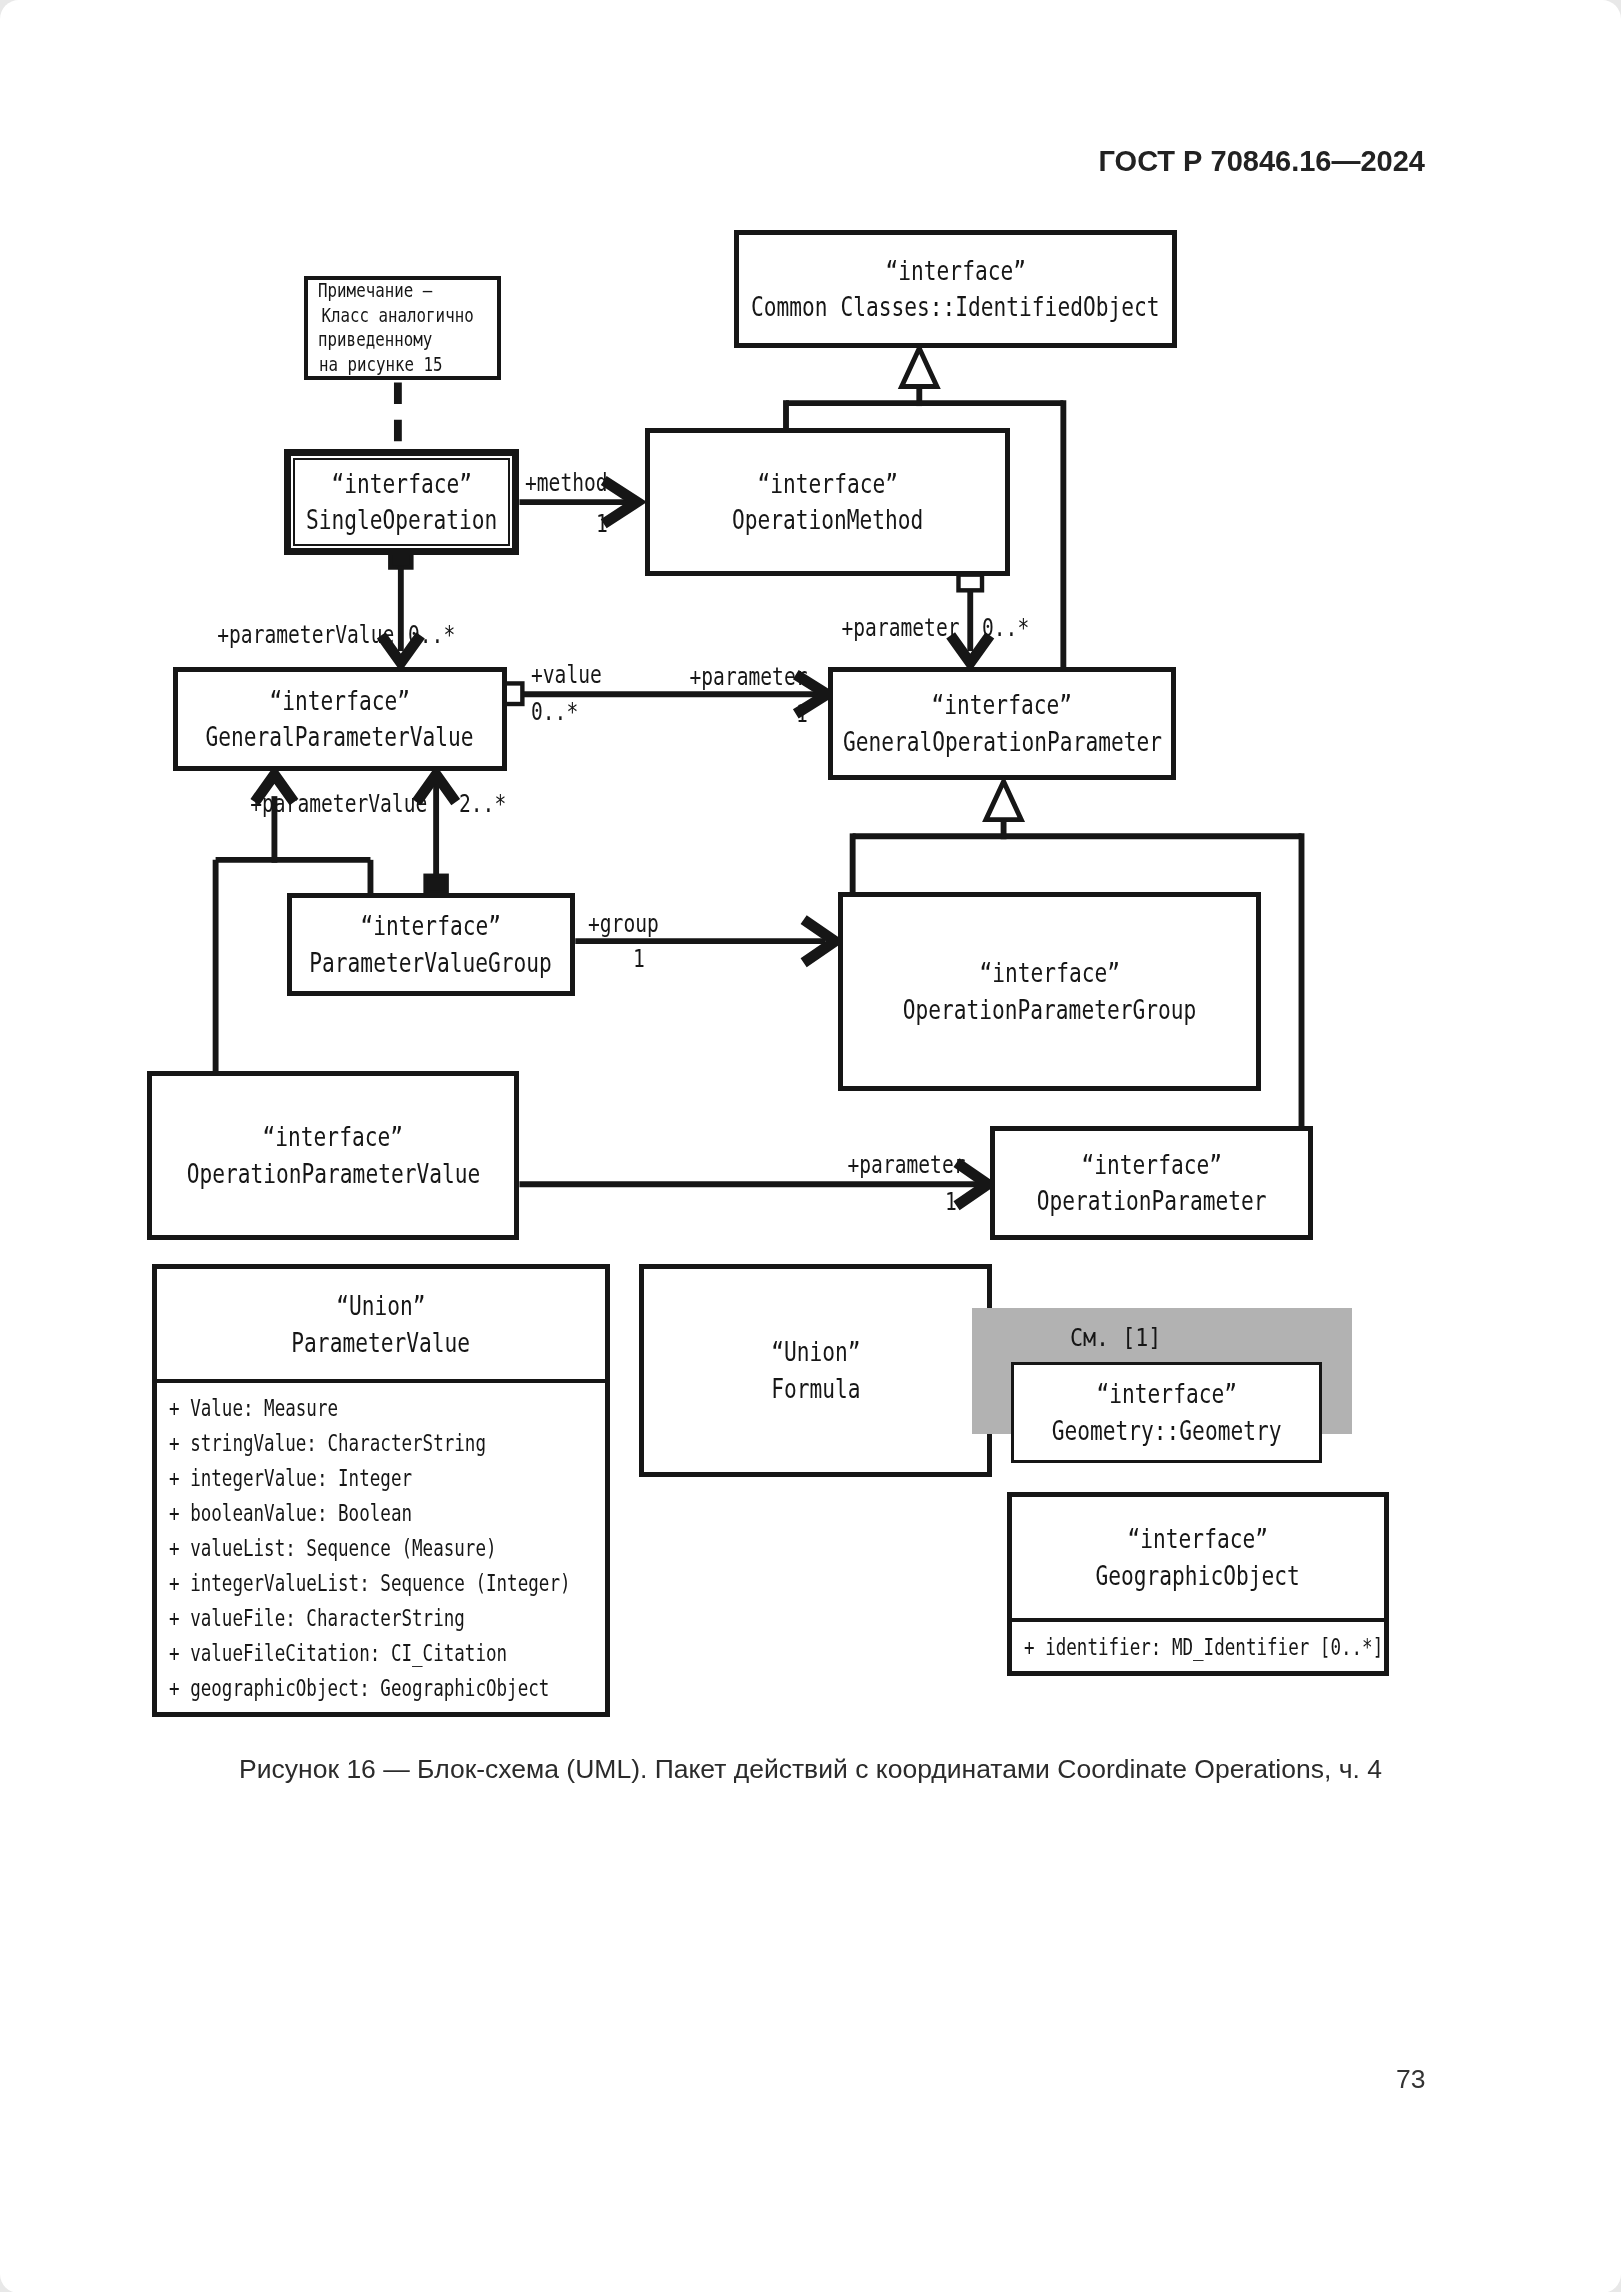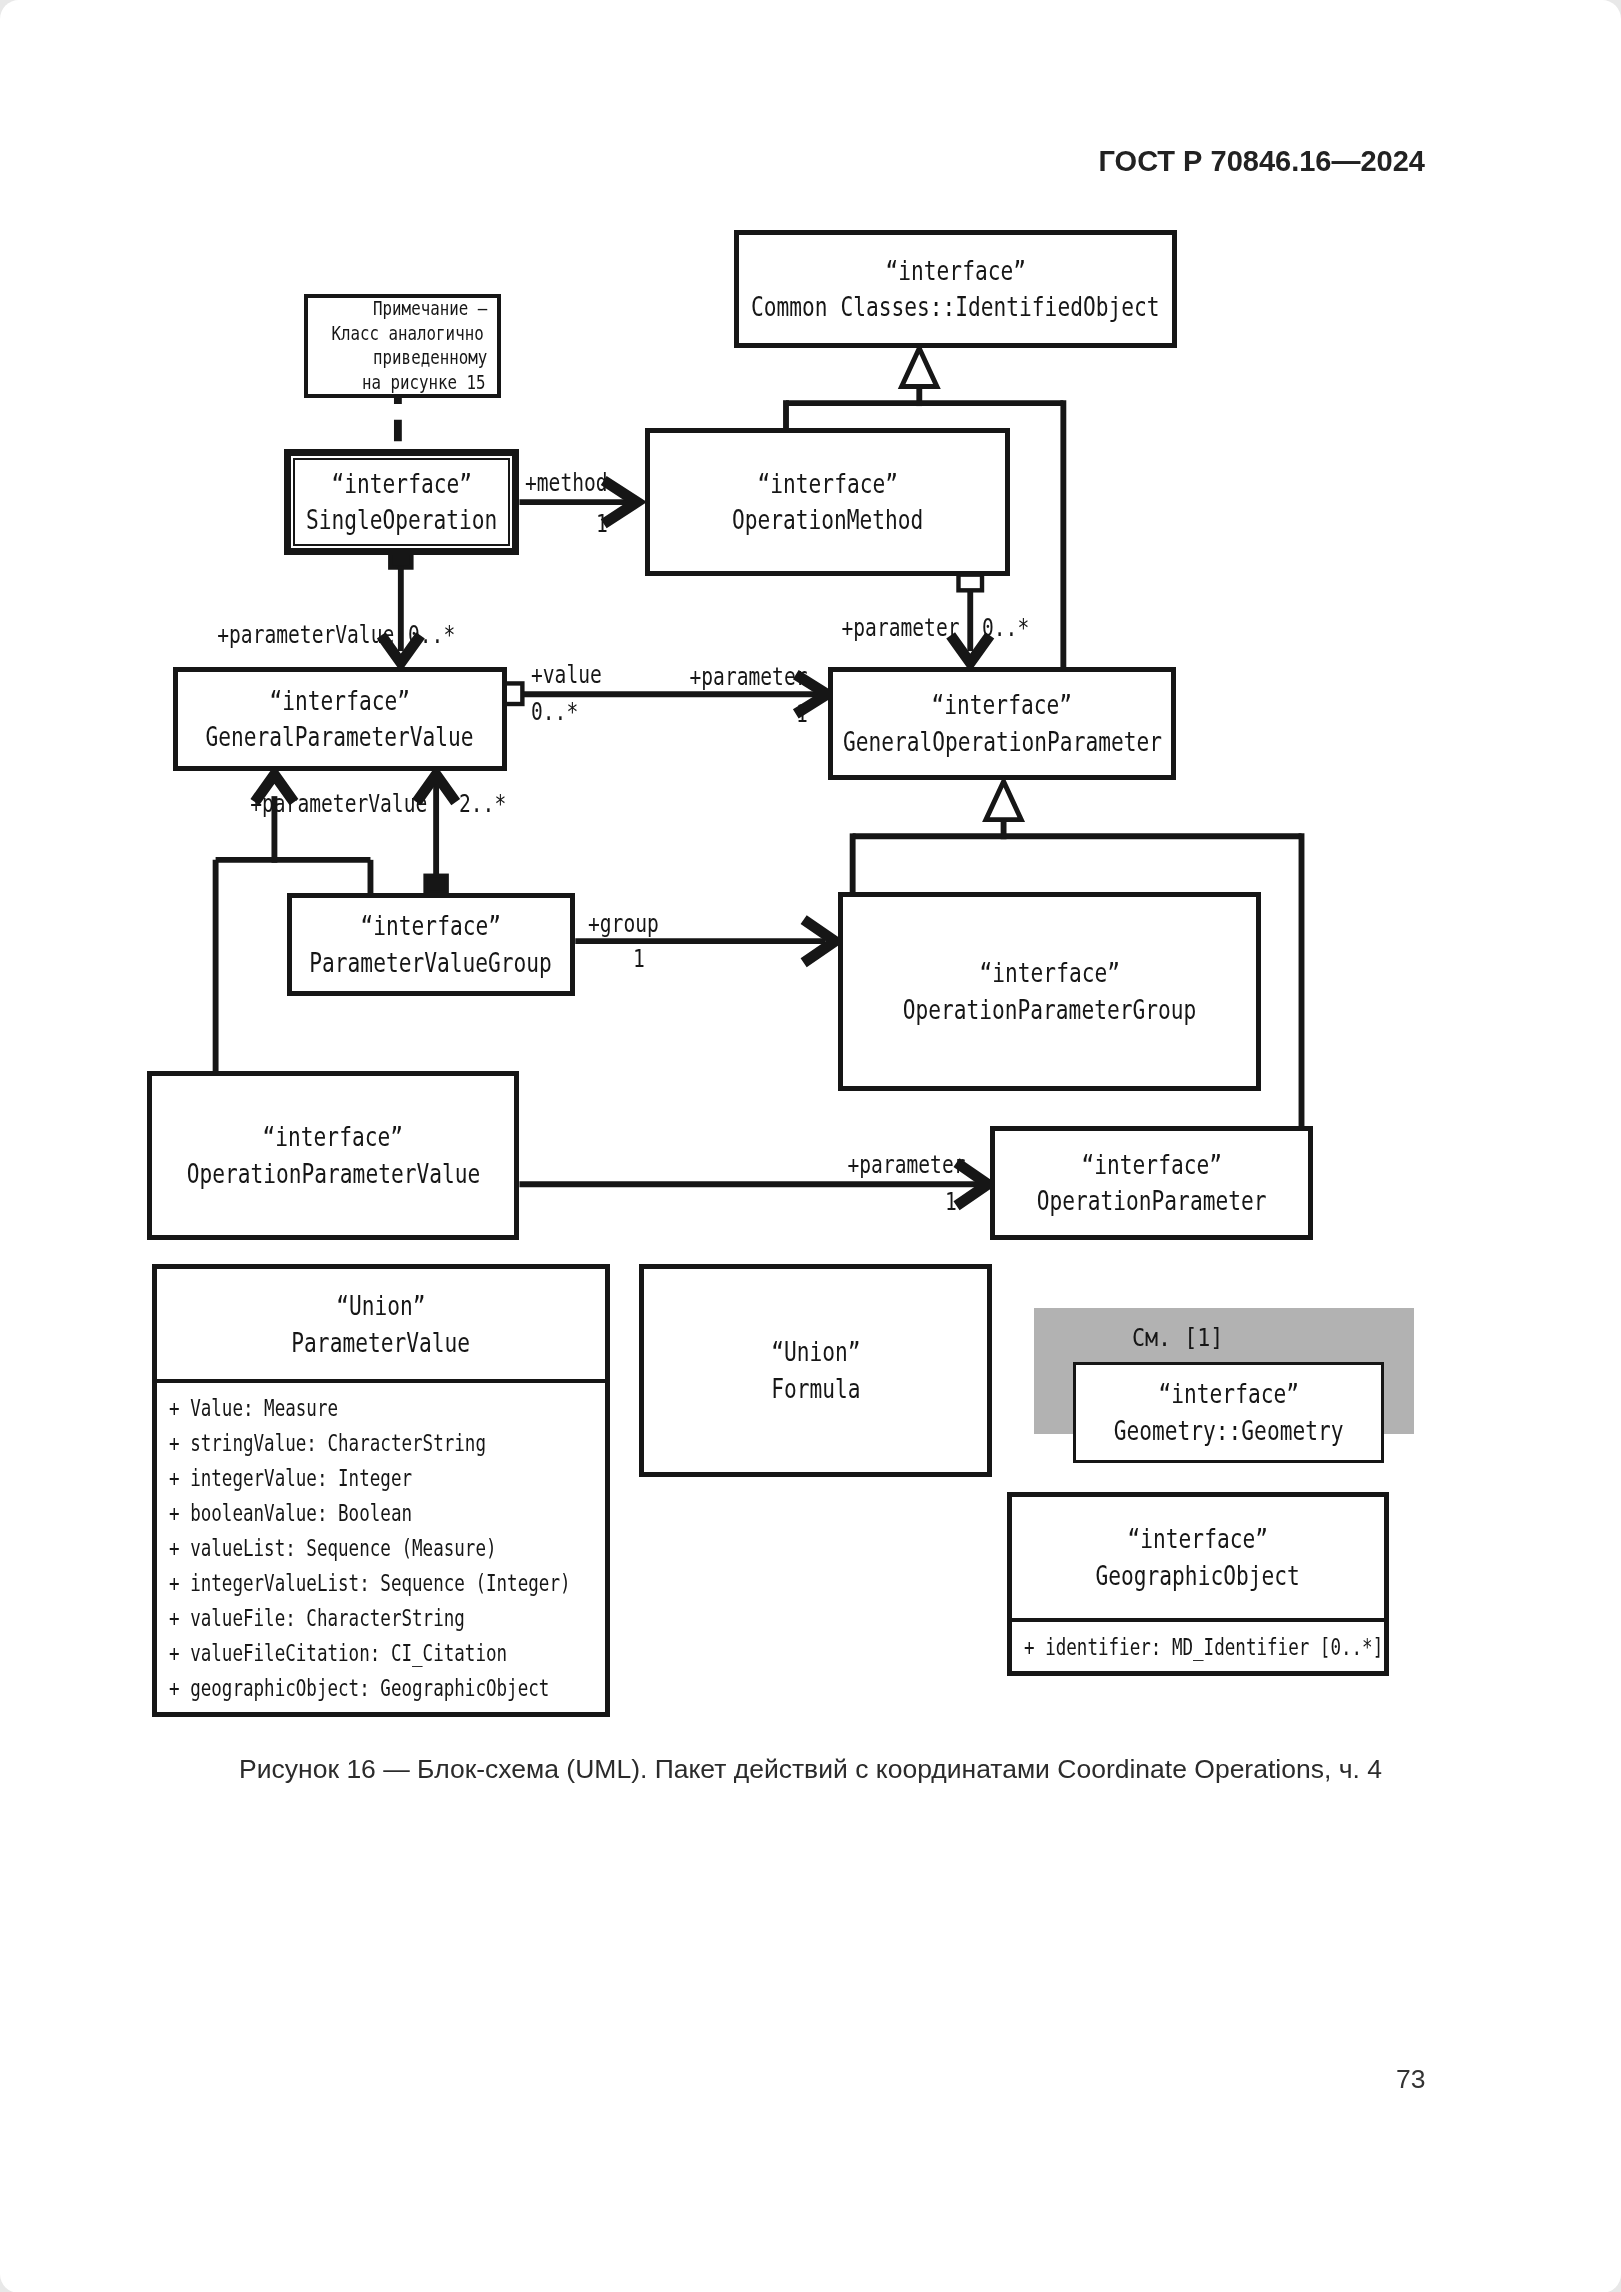--- a/index.html
+++ b/index.html
@@ -24,22 +24,21 @@
   }
   .tline { font-size:26.5px; line-height:32px; white-space:nowrap; transform:scaleX(0.8); }
   .attrs { border-top:4.9px solid #161616; padding:7.8px 3.9px 5.9px 11.8px; }
   .attr-line {
     font-size:22.5px; line-height:35px; white-space:nowrap;
     transform:scaleX(0.78); transform-origin:0 50%;
   }
   .note {
     position:absolute; box-sizing:border-box; border:4.9px solid #161616;
     background:#fff; display:flex; flex-direction:column; justify-content:center;
-    align-items:flex-end;
-    margin-top:18px;
+    align-items:flex-start;
   }
   .note-line { font-size:18.6px; line-height:24.5px; white-space:nowrap; transform:scaleX(0.85); }
   .double { border:7.8px solid #161616; padding:2px; }
   .double .inner {
     flex:1; border:2.9px solid #161616; display:flex; flex-direction:column;
     justify-content:center; align-items:center; gap:4.9px;
   }
   .seebox { position:absolute; box-sizing:border-box; background:#b2b2b2; }
   .see-label {
     position:absolute; left:98px; top:13.7px; font-size:25.5px; white-space:nowrap;
@@ -223,21 +222,21 @@
       </div>
   </div>
 
   <div class="ubox" style="left:639px; top:1264px; width:353px; height:213px;">
     <div class="title">
       <div class="tline">“Union”</div>
       <div class="tline">Formula</div>
     </div>
   </div>
 
-  <div class="seebox" style="left:1034px; top:1308px; width:380px; height:126px;">
+  <div class="seebox" style="left:972px; top:1308px; width:380px; height:126px;">
     <div class="see-label">См. [1]</div>
     <div class="ubox" style="left:39px; top:54px; width:311px; height:101px; border-width:3.9px;">
       <div class="title">
         <div class="tline">“interface”</div>
         <div class="tline">Geometry::Geometry</div>
       </div>
     </div>
   </div>
 
   <div class="ubox" style="left:1007px; top:1492px; width:382px; height:184px;">

